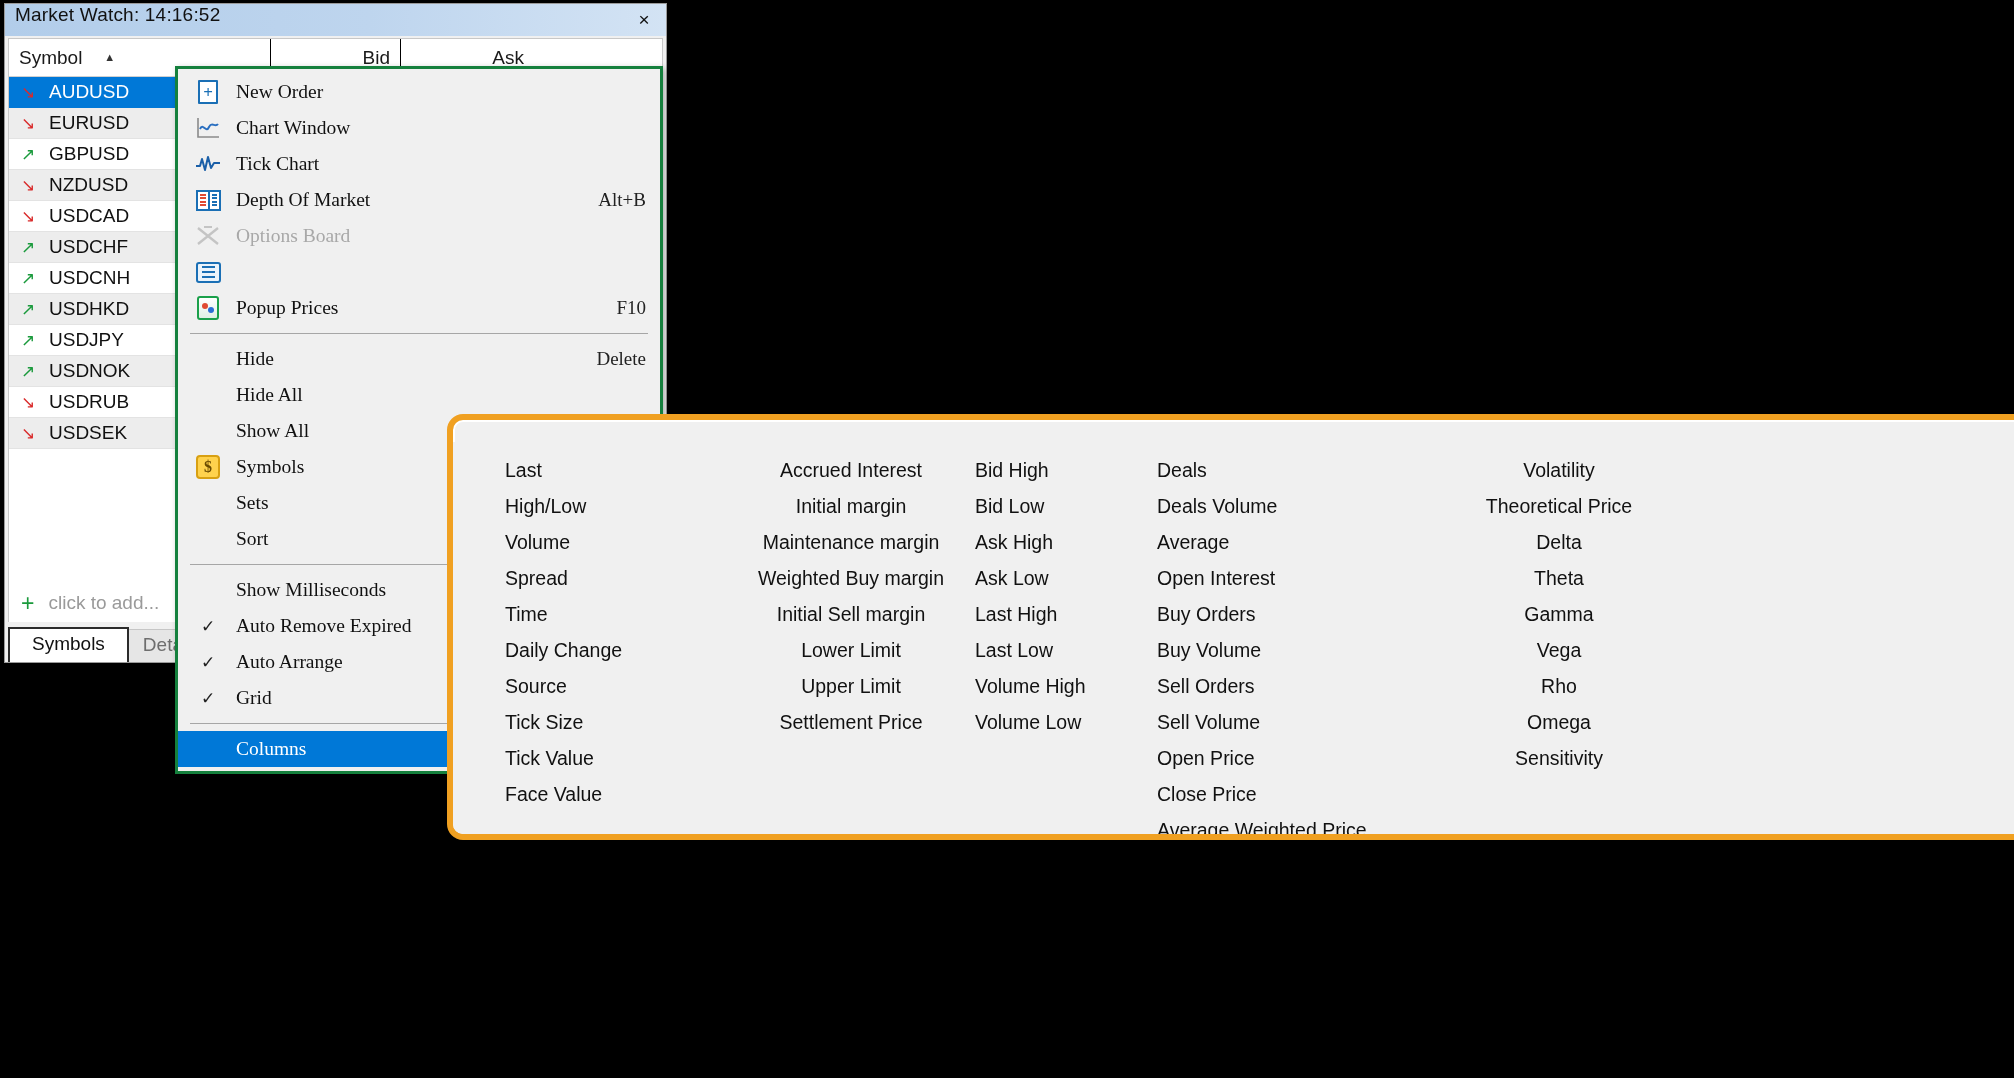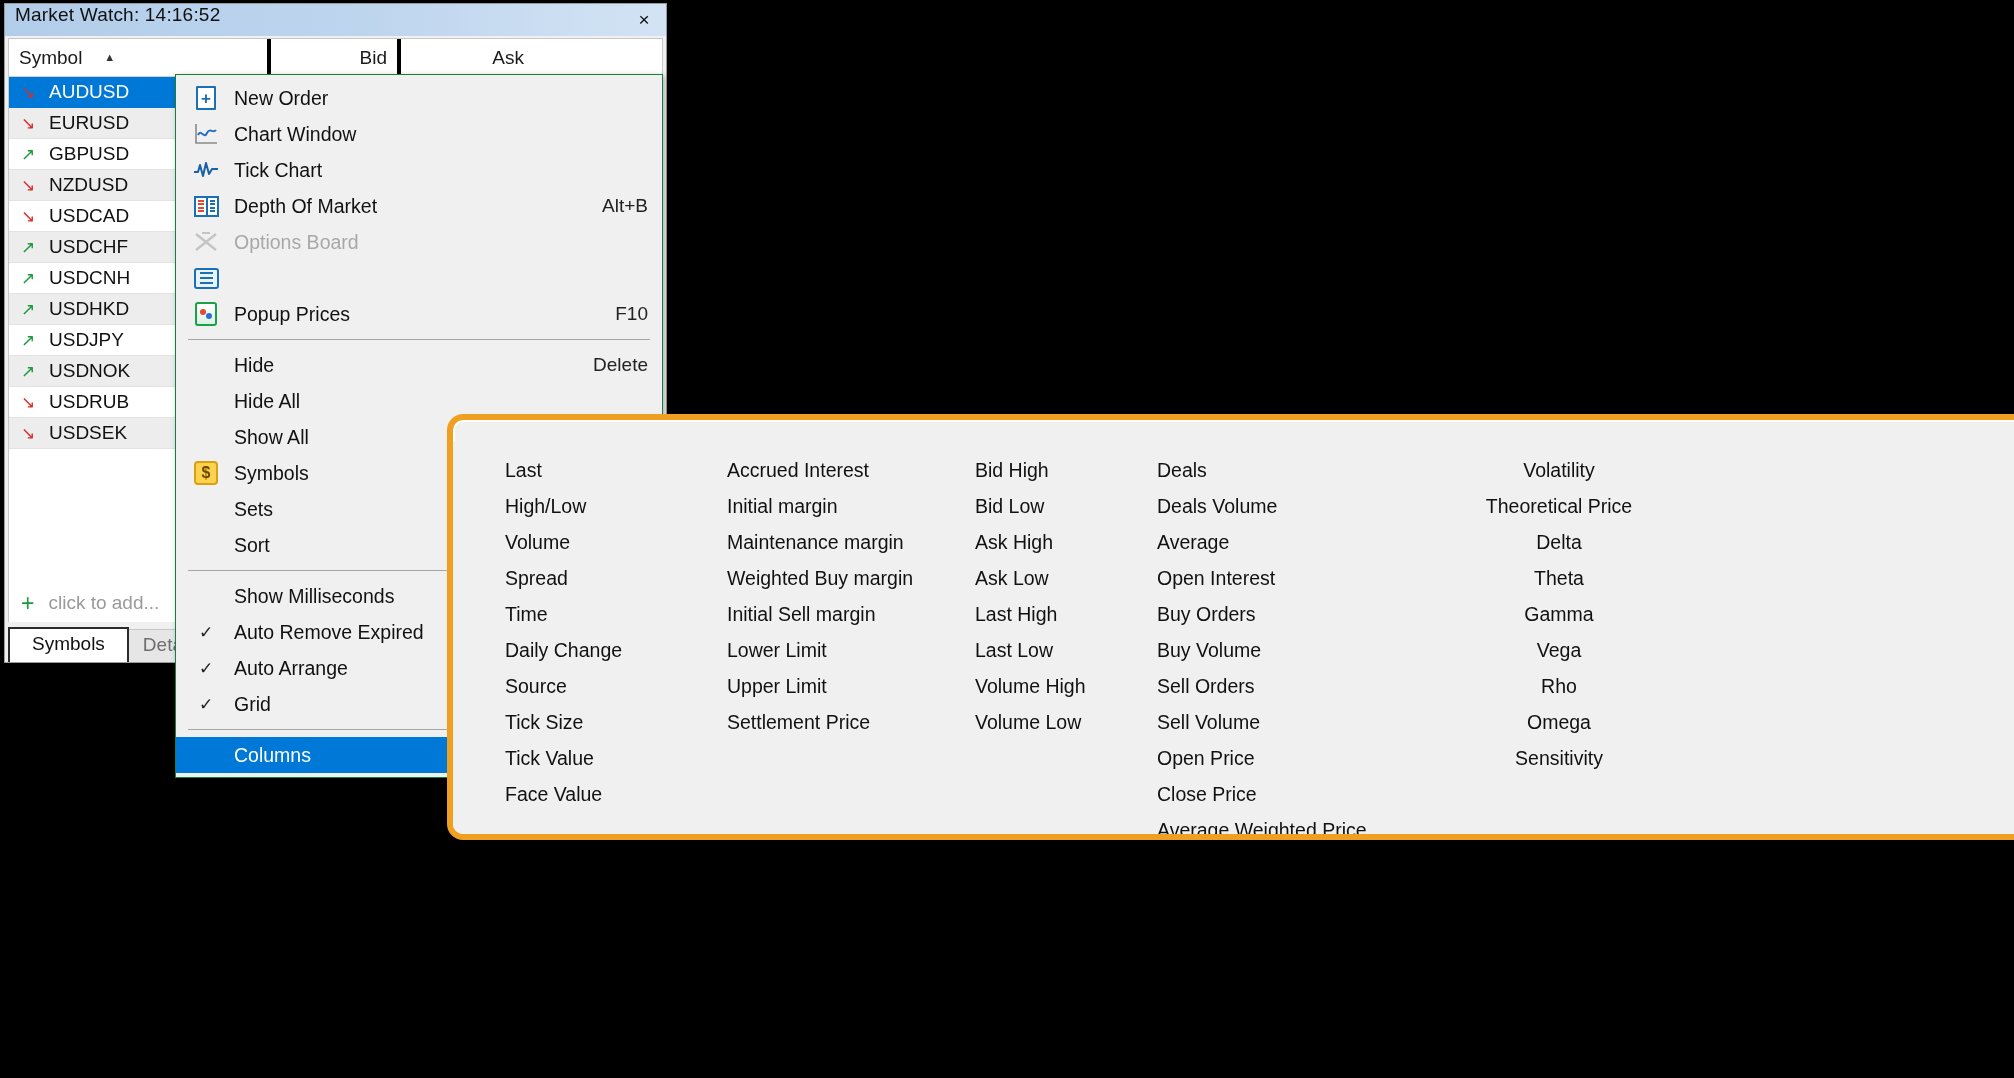--- a/index.html
+++ b/index.html
@@ -53,21 +53,21 @@
   #mw-header {
     display: flex; height: 38px;
     background: #fff;
     border-bottom: 1px solid #d0d0d0;
     flex: none;
   }
   .mw-hcell {
     font-size: 19px; color: #1a1a1a;
     display: flex; align-items: center;
     padding: 0 10px;
-    border-right: 4px solid #000000;
+    border-right: 1px solid #000000;
     white-space: nowrap;
   }
   .mw-hcell.symbol { width: 262px; }
   .mw-hcell.bid    { width: 130px; justify-content: flex-end; }
   .mw-hcell.ask    { width: 133px; justify-content: flex-end; border-right: none;}
   .sort-arrow {
     margin-left: 22px; font-size: 11px; color: #333;
     line-height: 1;
   }
   #mw-rows { flex: 1; overflow: hidden; }
@@ -122,27 +122,28 @@
     color:#111; background:#fff;
     border-color:#2b2b2b; border-width:2px;
     border-bottom: none;
     padding: 4px 22px 7px 22px;
     position: relative; z-index: 2;
   }
 
   
   #context-menu {
     position: absolute;
-    left: 175px; top: 74px;
+    left: 175px; top: 66px;
     width: 488px;
     background: #f0f0f0;
-    border: 1px solid #15803d;
+    border: 3px solid #15803d;
     box-shadow: 2px 2px 6px rgba(0,0,0,.28);
     padding: 5px 0 4px 0;
     z-index: 30;
+    font-family: Liberation Serif, serif;
   }
   .mi {
     display: flex; align-items: center;
     height: 36px;
     padding: 0 14px 0 12px;
     font-size: 19.5px; color: #111;
     white-space: nowrap;
     position: relative;
   }
   .mi.disabled { color: #a8a8a8; }
@@ -215,21 +216,21 @@
     overflow: hidden;
   }
   #columns-inner {
     display: flex;
     height: 100%;
     padding: 10px 0 0 52px;
     background: #f0f0f0;
   }
   .col-group { display: flex; flex-direction: column; }
   .col-group.c1 { width: 222px; }
-  .col-group.c2 { width: 248px; }
+  .col-group.c2 { width: 248px; text-align: center; }
   .col-group.c3 { width: 182px; }
   .col-group.c4 { width: 272px; }
   .col-group.c5 { width: 260px; align-items: center; }
   .col-item {
     height: 36px; line-height: 36px;
     font-size: 19.5px; color: #111;
     white-space: nowrap;
   }
 
   

